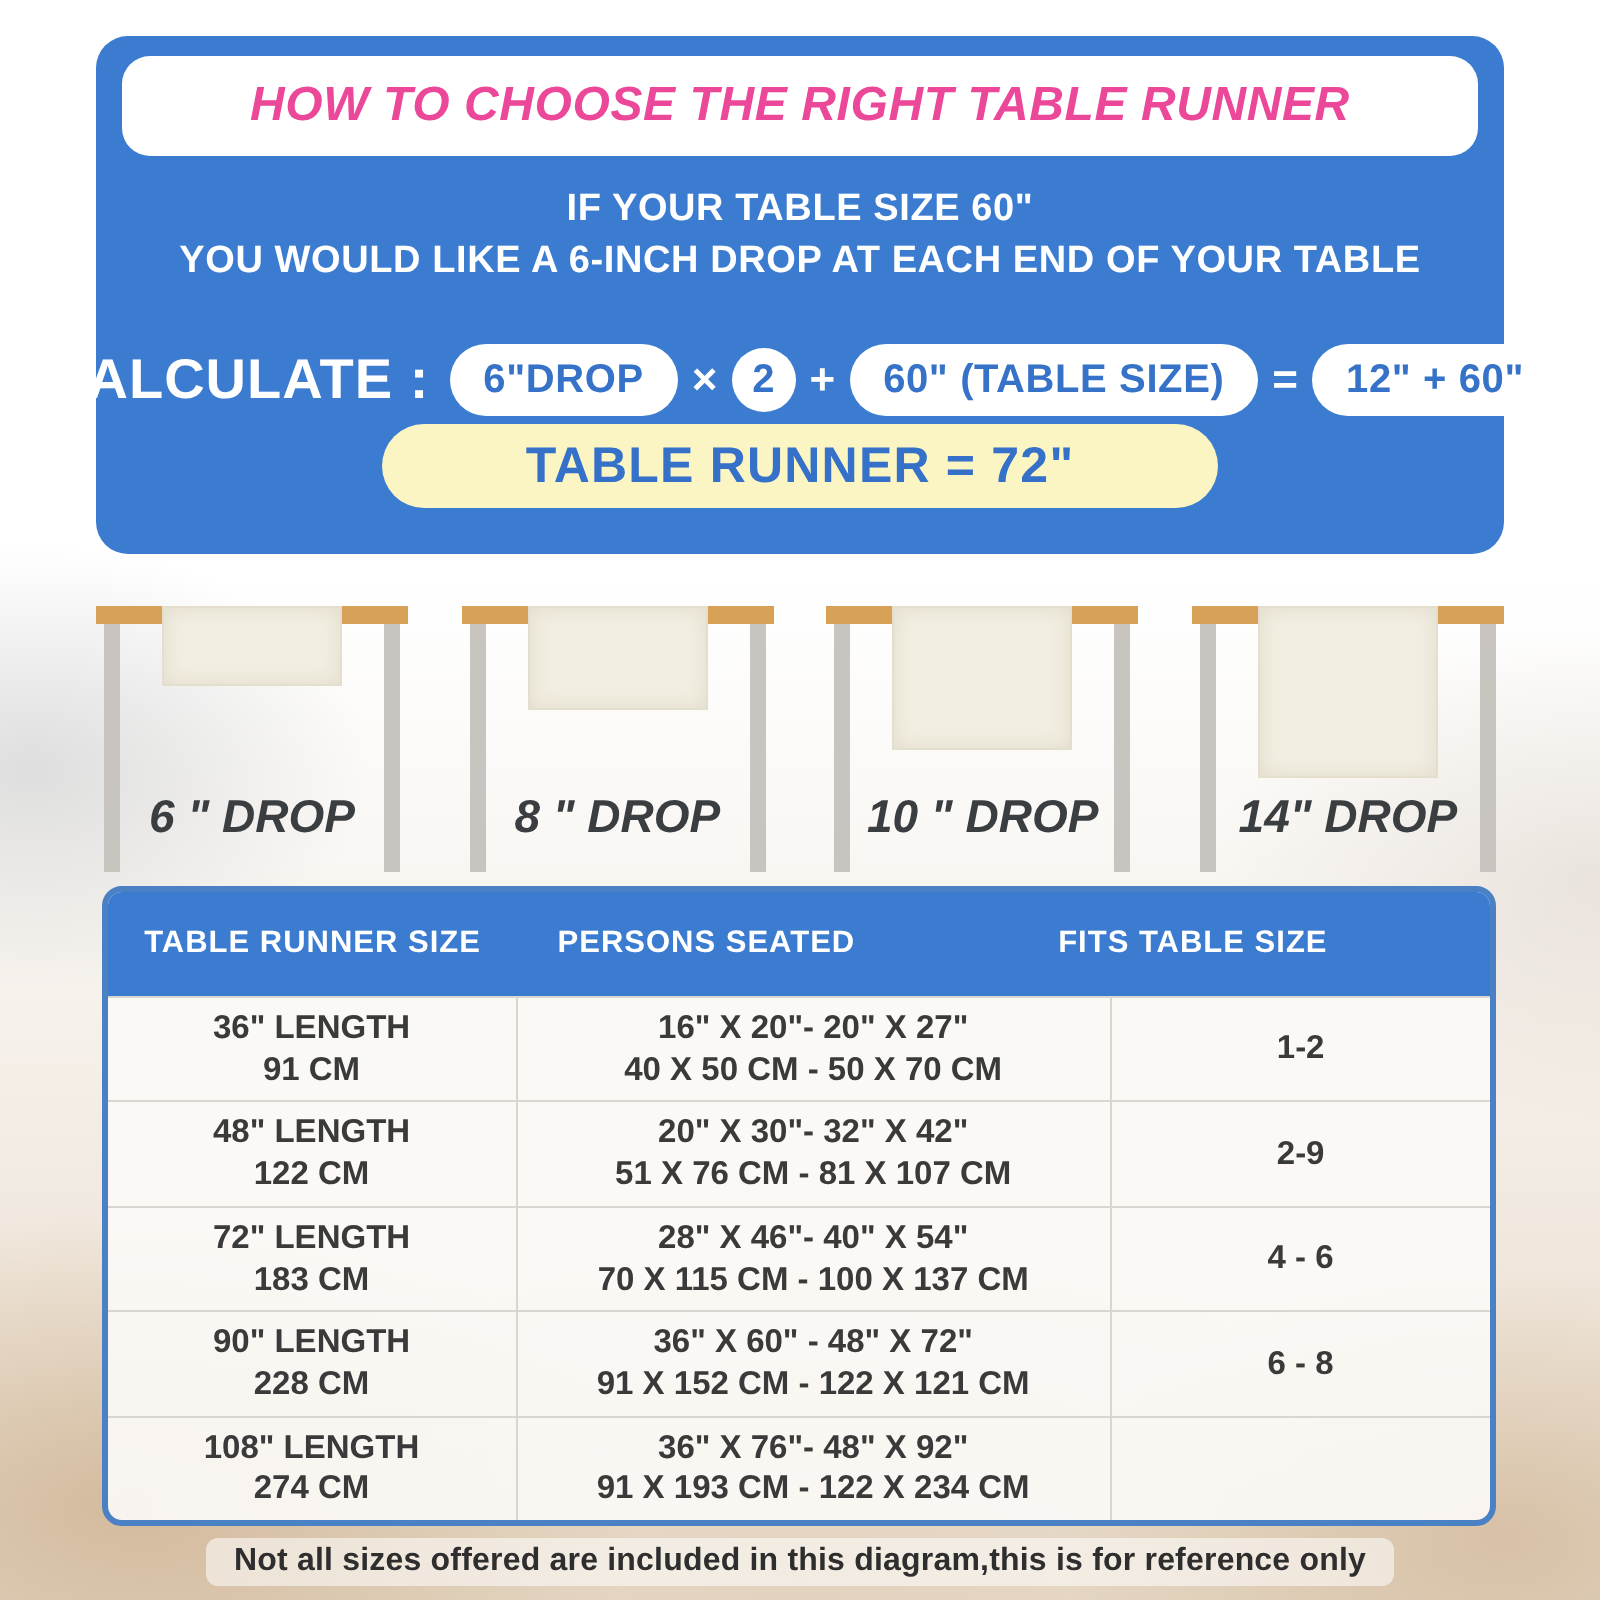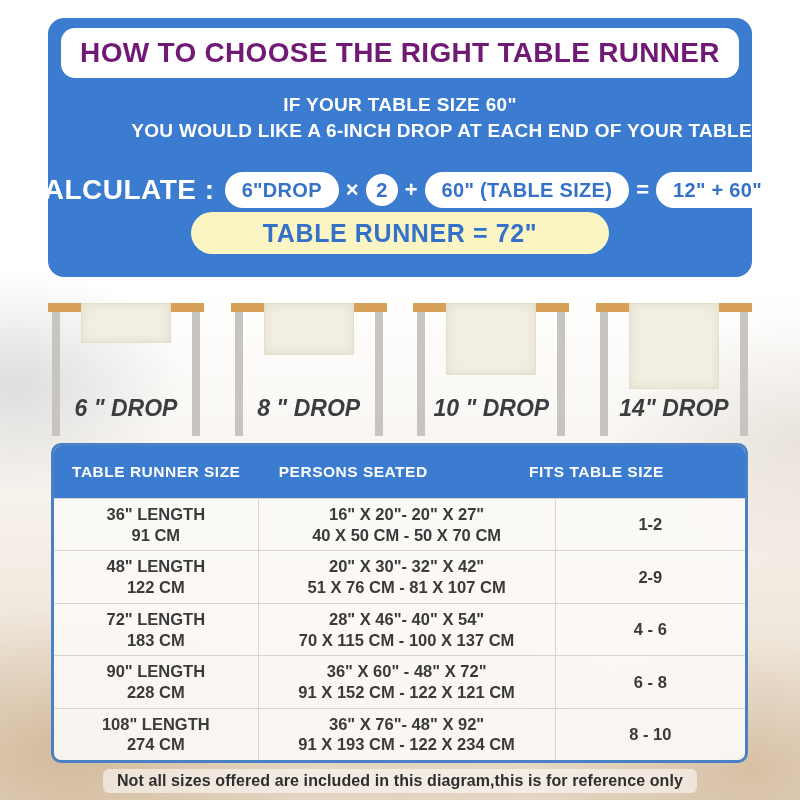--- a/index.html
+++ b/index.html
@@ -13,24 +13,24 @@
       radial-gradient(30% 20% at 2% 48%, rgba(186,188,190,0.45) 0%, rgba(186,188,190,0) 70%),
       radial-gradient(35% 22% at 100% 55%, rgba(210,199,188,0.40) 0%, rgba(210,199,188,0) 70%),
       linear-gradient(180deg,#ffffff 0%,#ffffff 36%,#faf8f5 52%,#f1e9df 76%,#e7dccc 100%);
   }
 
   
   .blue-panel{position:absolute;left:48px;top:18px;width:704px;height:259px;
     background:#3b7cd1;border-radius:16px;}
   .title-pill{position:absolute;left:13px;top:10px;right:13px;height:50px;background:#ffffff;
     border-radius:14px;display:flex;align-items:center;justify-content:center;}
-  .title{font-size:28px;font-weight:bold;color:#701a75;letter-spacing:0.3px;white-space:nowrap;}
+  .title{font-size:24px;font-weight:bold;font-style:italic;color:#ec4899;letter-spacing:0.3px;white-space:nowrap;}
   .sub{position:absolute;left:0;width:100%;text-align:center;color:#ffffff;font-weight:600;font-size:19px;letter-spacing:0.3px;}
   .sub1{top:76px;}
-  .sub2{top:102px;text-align:right;}
+  .sub2{top:102px;}
   .calc-row{position:absolute;top:153px;left:10px;right:8px;height:38px;
     display:flex;align-items:center;justify-content:center;gap:7px;white-space:nowrap;}
   .calc-label{color:#ffffff;font-size:28px;font-weight:bold;letter-spacing:0.5px;margin-right:3px;}
   .pill{background:#ffffff;color:#3572c8;font-weight:bold;font-size:20px;height:36px;
     border-radius:18px;padding:0 17px;display:flex;align-items:center;letter-spacing:0.3px;}
   .op{color:#ffffff;font-size:22px;font-weight:bold;}
   .circle{width:32px;height:32px;border-radius:50%;background:#ffffff;color:#3572c8;
     display:flex;align-items:center;justify-content:center;font-size:20px;font-weight:bold;flex:none;}
   .result-pill{position:absolute;top:194px;left:50%;transform:translateX(-50%);
     width:418px;height:42px;background:#faf5c3;border-radius:21px;
@@ -184,19 +184,18 @@
 
   <div class="trow">
     <div class="td c1">
       <span>108" LENGTH</span>
       <span>274 CM</span>
     </div>
     <div class="td c2">
       <span>36" X 76"- 48" X 92"</span>
       <span>91 X 193 CM - 122 X 234 CM</span>
     </div>
-    <div class="td c3">8 - 10</div>
   </div>
 </div>
 
 <div class="footnote">
   <span>Not all sizes offered are included in this diagram,this is for reference only</span>
 </div>
 
 </body></html>

